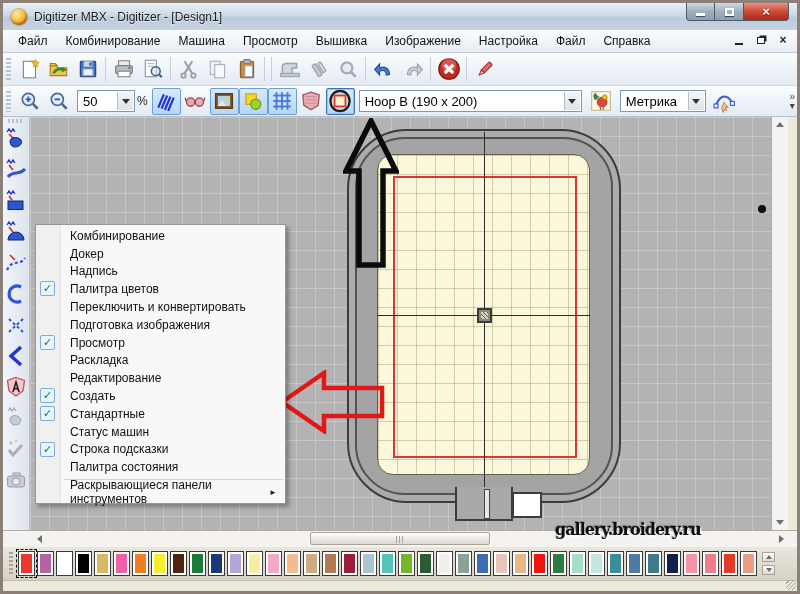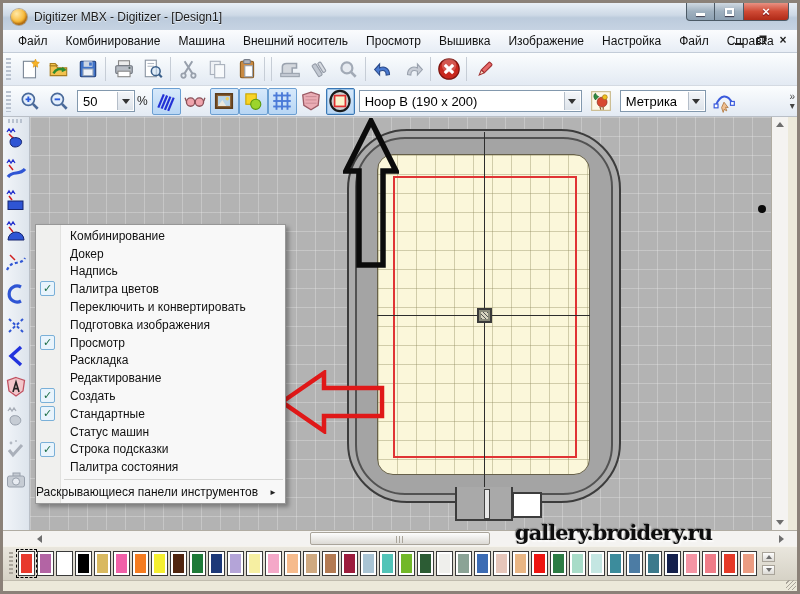--- a/index.html
+++ b/index.html
@@ -111,21 +111,21 @@
   .context-menu { position:absolute; left:32px; top:221px; width:251px; z-index:10;
     background:#f8f8f8; border:1px solid #979797; box-shadow:3px 3px 4px rgba(0,0,0,.3);
     padding:2px 0; font-size:12px; color:#111; }
   .context-menu::before { content:""; position:absolute; left:0; top:0; bottom:0; width:24px;
     background:#f0f0ee; border-right:1px solid #e2e2e0; }
   .cm-item { position:relative; height:17.8px; display:flex; align-items:center; padding-left:34px; }
   .cm-check { position:absolute; left:4px; top:1px; width:15px; height:15px; background:#e9f4fc;
     border:1px solid #7ab0d8; border-radius:2px; color:#1c6e46; font-size:11px; font-weight:bold;
     display:flex; align-items:center; justify-content:center; line-height:1; }
   .cm-sep { height:1px; background:#d6d6d4; margin:3px 2px 3px 28px; }
-  .cm-footer { position:relative; height:18px; display:flex; align-items:center; }
+  .cm-footer { position:relative; height:18px; display:flex; align-items:center; padding-left:34px; }
   .cm-sub { position:absolute; right:8px; font-size:8px; color:#222; }
 
   
   .hscroll { position:absolute; left:0; top:527px; width:794px; height:16px; background:#f4f3f1;
     border-top:1px solid #b0aca2; }
   .hs-left { position:absolute; left:28px; top:1px; width:16px; height:14px; display:flex; align-items:center; justify-content:center; }
   .hs-right { position:absolute; right:8px; top:1px; width:16px; height:14px; display:flex; align-items:center; justify-content:center; }
   .hs-thumb { position:absolute; left:307px; top:1px; width:180px; height:13px;
     background:linear-gradient(#fdfdfd,#dcdad5); border:1px solid #a9a49a; border-radius:2px; }
   .hs-thumb::after { content:""; position:absolute; left:50%; top:3px; width:8px; height:7px; transform:translateX(-50%);
@@ -142,22 +142,22 @@
   .spin-btn { width:13px; height:10px; background:linear-gradient(#fdfdfd,#dcdad5);
     border:1px solid #a9a49a; display:flex; align-items:center; justify-content:center; }
   .tri-up.sm { border-left-width:3px; border-right-width:3px; border-bottom-width:4px; }
   .tri-down.sm { border-left-width:3px; border-right-width:3px; border-top-width:4px; }
 
   .statusbar { position:absolute; left:0; top:577px; width:794px; height:11px;
     background:#ece9da; border-top:1px solid #c0bcae; }
   .resize-grip { position:absolute; right:1px; bottom:1px; width:10px; height:10px;
     background:repeating-linear-gradient(135deg,transparent 0 2px,#a9a49a 2px 3px); }
 
-  .watermark { position:absolute; left:512px; top:517px; z-index:12;
-    font-family:"DejaVu Serif","Liberation Serif",serif; font-weight:bold; font-size:21px;
+  .watermark { position:absolute; left:552px; top:517px; z-index:12;
+    font-family:"DejaVu Serif","Liberation Serif",serif; font-weight:bold; font-size:16px;
     letter-spacing:-1px; color:#0d0d0d; text-shadow:1.5px 1.5px 1.5px rgba(255,255,255,.75), -1px -1px 1px rgba(90,90,90,.6); }
 </style>
 </head>
 <body>
 
 <div class="window">
 
   <div class="titlebar">
     <div class="app-icon"></div>
     <div class="title-text">Digitizer MBX - Digitizer - [Design1]</div>
@@ -171,21 +171,20 @@
       <div class="cap-btn close">
           <div class="glyph-close">×</div>
         </div>
     </div>
   </div>
 
   <div class="menubar">
     <div class="menu-item">Файл</div>
       <div class="menu-item">Комбинирование</div>
       <div class="menu-item">Машина</div>
-      <div class="menu-item">Внешний носитель</div>
       <div class="menu-item">Просмотр</div>
       <div class="menu-item">Вышивка</div>
       <div class="menu-item">Изображение</div>
       <div class="menu-item">Настройка</div>
       <div class="menu-item">Файл</div>
       <div class="menu-item">Справка</div>
   </div>
   <div class="mdi-controls">
     <div class="mdi-btn">
         <div class="glyph-mdi-min"></div>

